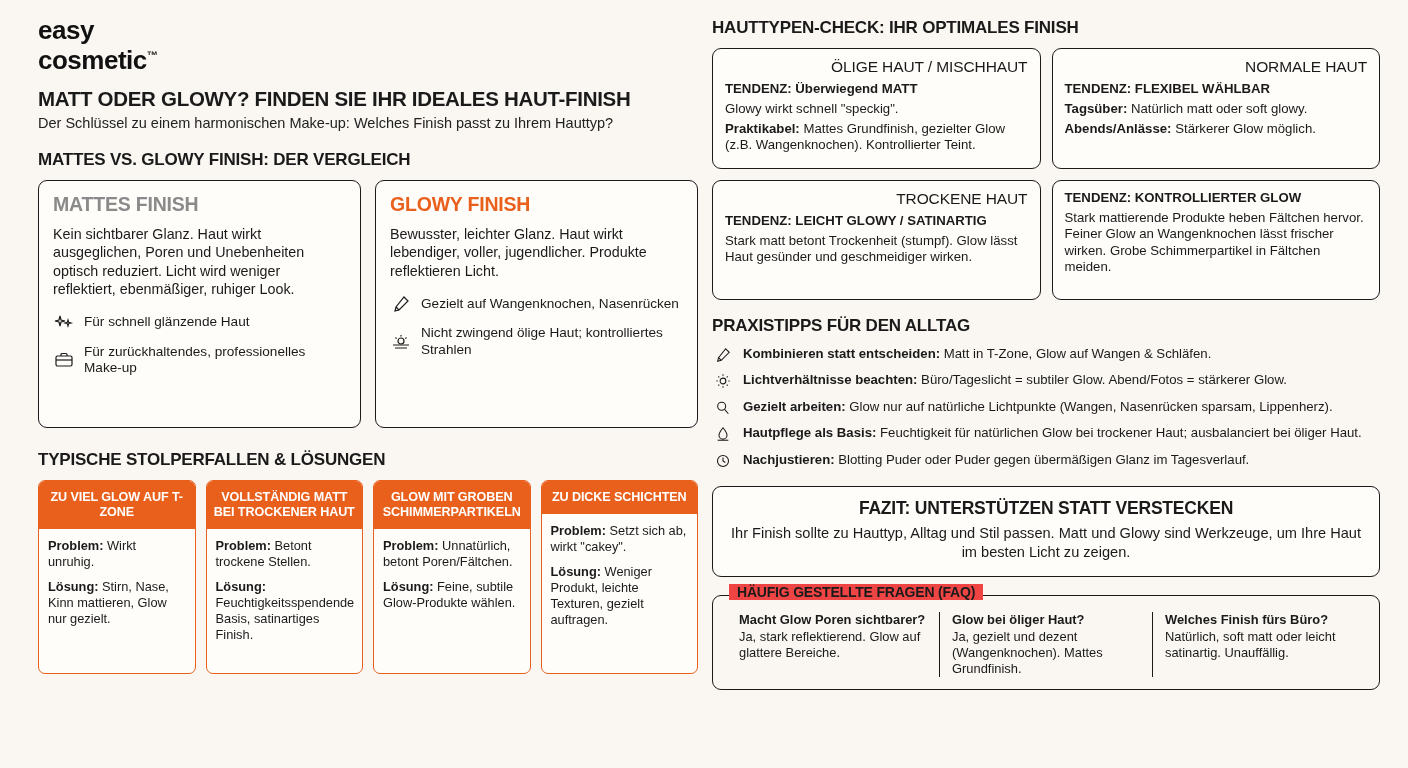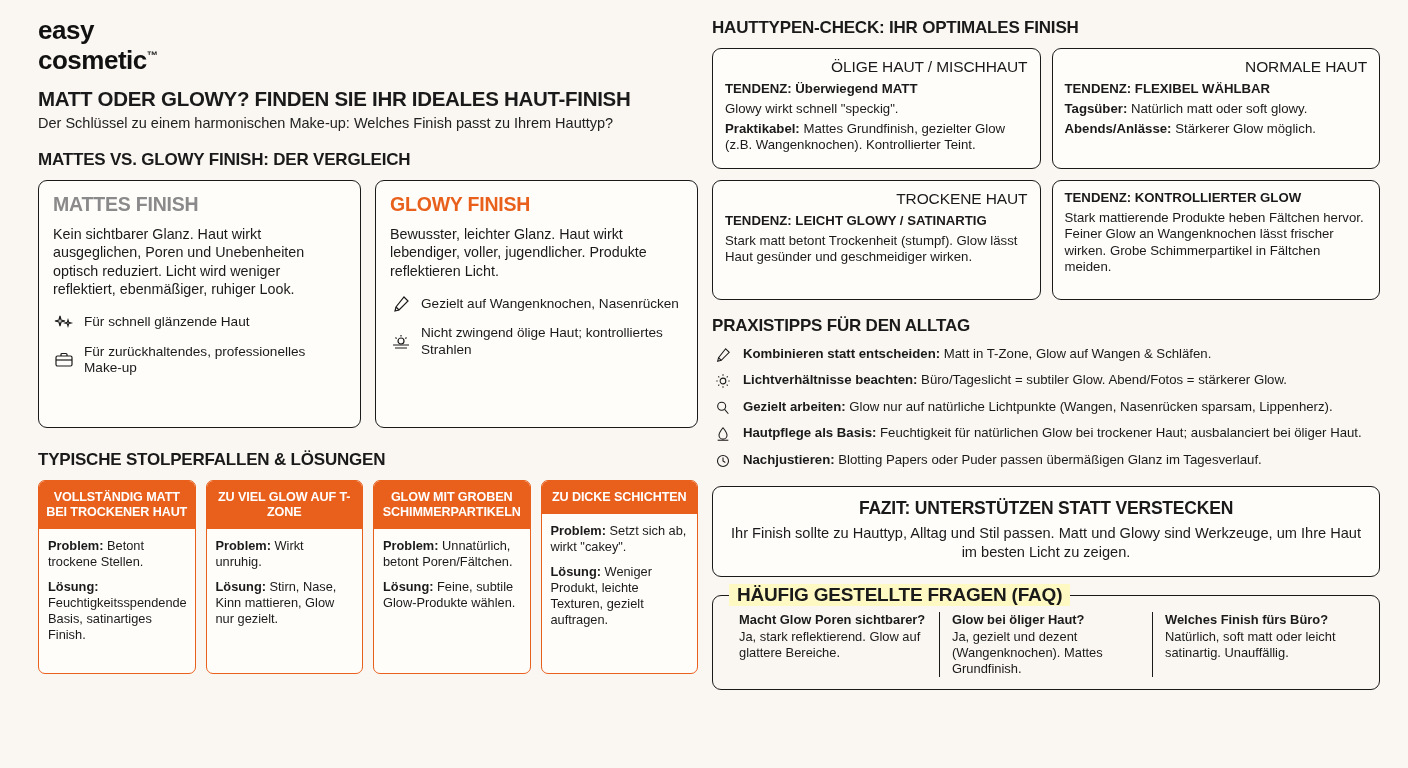--- a/index.html
+++ b/index.html
@@ -233,23 +233,23 @@
     position: relative;
     border: 1.6px solid #1a1a1a;
     border-radius: 9px;
     padding: 16px 14px 12px 14px;
     background: #faf7f2;
   }
   .faq-title {
     position: absolute;
     top: -12px;
     left: 16px;
-    background: #fef9c3;
+    background: #ef4444;
     padding: 0 8px;
-    font-size: 19px;
+    font-size: 14px;
     font-weight: bold;
     letter-spacing: -0.2px;
   }
   .faq-cols {
     display: flex;
   }
   .faq-col {
     flex: 1 1 0;
     padding: 0 12px;
     font-size: 12.9px;
@@ -329,31 +329,31 @@
             <span>Nicht zwingend ölige Haut; kontrolliertes Strahlen</span>
           </div>
         </div>
       </div>
     </div>
 
     <h2 class="section-title">TYPISCHE STOLPERFALLEN &amp; LÖSUNGEN</h2>
 
     <div class="pitfall-row">
       <div class="pitfall">
+        <div class="ph">ZU VIEL GLOW AUF T-ZONE</div>
+        <div class="pb">
+          <p class="prob"><span class="lbl">Problem:</span> <span>Wirkt unruhig.</span></p>
+          <p class="sol"><span class="lbl">Lösung:</span> <span>Stirn, Nase, Kinn mattieren, Glow nur gezielt.</span></p>
+        </div>
+      </div>
+      <div class="pitfall">
         <div class="ph">VOLLSTÄNDIG MATT BEI TROCKENER HAUT</div>
         <div class="pb">
           <p class="prob"><span class="lbl">Problem:</span> <span>Betont trockene Stellen.</span></p>
           <p class="sol"><span class="lbl">Lösung:</span> <span>Feuchtigkeitsspendende Basis, satinartiges Finish.</span></p>
-        </div>
-      </div>
-      <div class="pitfall">
-        <div class="ph">ZU VIEL GLOW AUF T-ZONE</div>
-        <div class="pb">
-          <p class="prob"><span class="lbl">Problem:</span> <span>Wirkt unruhig.</span></p>
-          <p class="sol"><span class="lbl">Lösung:</span> <span>Stirn, Nase, Kinn mattieren, Glow nur gezielt.</span></p>
         </div>
       </div>
       <div class="pitfall">
         <div class="ph">GLOW MIT GROBEN SCHIMMERPARTIKELN</div>
         <div class="pb">
           <p class="prob"><span class="lbl">Problem:</span> <span>Unnatürlich, betont Poren/Fältchen.</span></p>
           <p class="sol"><span class="lbl">Lösung:</span> <span>Feine, subtile Glow-Produkte wählen.</span></p>
         </div>
       </div>
       <div class="pitfall">
@@ -442,21 +442,21 @@
         <span><b>Hautpflege als Basis:</b> <span>Feuchtigkeit für natürlichen Glow bei trockener Haut; ausbalanciert bei öliger Haut.</span></span>
       </div>
 
       <div class="tip">
         <span class="ico">
           <svg width="18" height="16" viewBox="0 0 20 18" fill="none" stroke="#1a1a1a" stroke-width="1.2">
             <circle cx="10" cy="9" r="6.2"></circle>
               <path d="M10 5.2 V9 L12.6 10.6"></path>
           </svg>
         </span>
-        <span><b>Nachjustieren:</b> <span>Blotting Papers oder Puder passen übermäßigen Glanz im Tagesverlauf.</span></span>
+        <span><b>Nachjustieren:</b> <span>Blotting Puder oder Puder gegen übermäßigen Glanz im Tagesverlauf.</span></span>
       </div>
     </div>
 
     <div class="card fazit">
       <h3>FAZIT: UNTERSTÜTZEN STATT VERSTECKEN</h3>
       <p>Ihr Finish sollte zu Hauttyp, Alltag und Stil passen. Matt und Glowy sind Werkzeuge, um Ihre Haut im besten Licht zu zeigen.</p>
     </div>
 
     <div class="faq-wrap">
       <div class="faq-title">HÄUFIG GESTELLTE FRAGEN (FAQ)</div>

